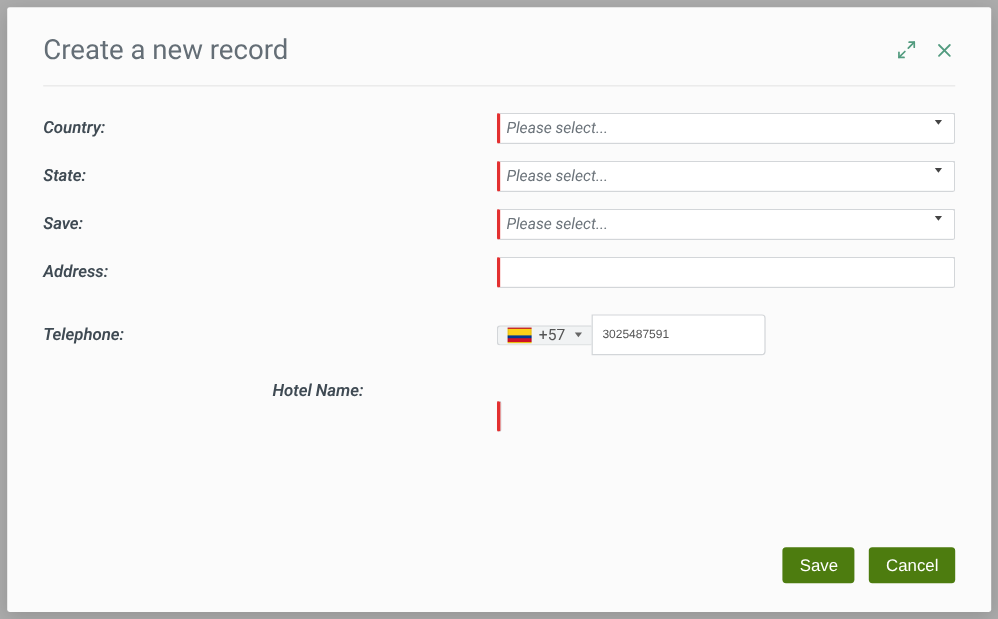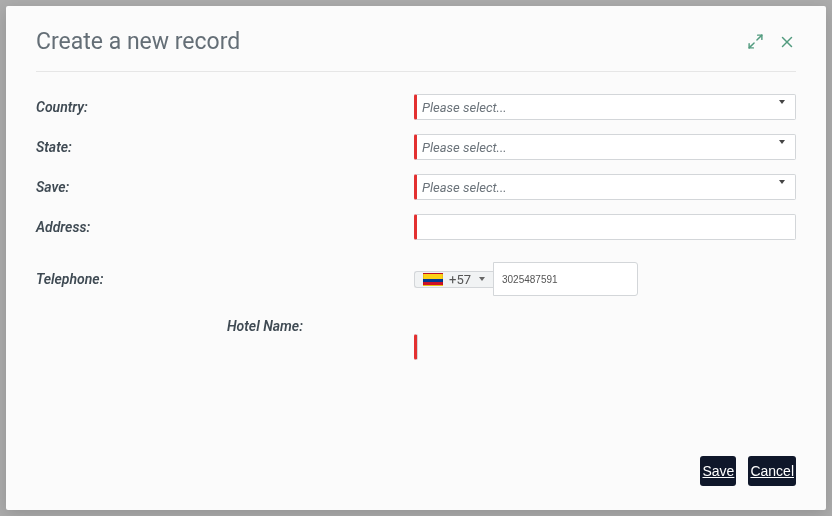--- a/index.html
+++ b/index.html
@@ -146,29 +146,28 @@
       background: #fff;
       outline: none;
     }
     .footer {
       display: flex;
       justify-content: flex-end;
       gap: 12px;
       padding-bottom: 2px;
     }
     .btn {
-      background: #0f172a;
+      background: #4d7c0f;
       color: #fff;
       border: none;
       border-radius: 3px;
       height: 30px;
-      padding: 0 2px;
+      padding: 0 14px;
       font-size: 14px;
       cursor: pointer;
-      text-decoration: underline;
     }
   </style>
 </head>
 <body>
 
 <div class="modal">
 
   <div class="modal-header">
     <h1 class="modal-title">Create a new record</h1>
     <div class="header-actions">

